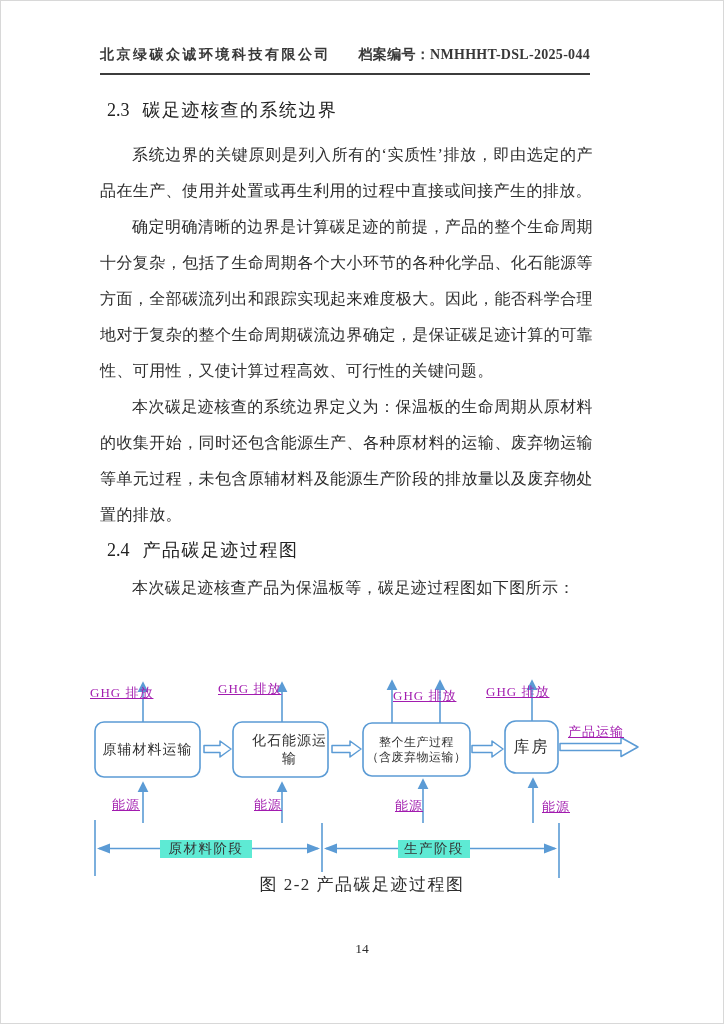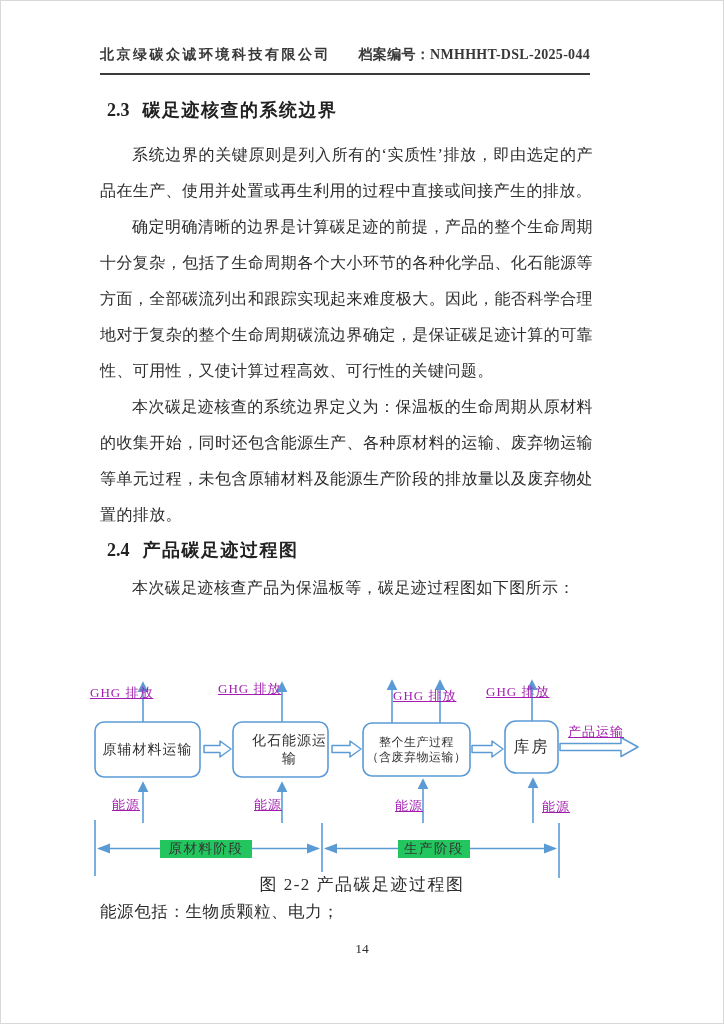--- a/index.html
+++ b/index.html
@@ -19,21 +19,21 @@
     border-bottom:2px solid #3c3c3c;padding-bottom:9px;
     font-size:14px;font-weight:600;color:#383838;
   }
   .doc-header .company{letter-spacing:2.5px;}
   .doc-header .docnum{letter-spacing:0.3px;}
   
   .body-text{
     position:absolute;top:98px;left:100px;width:493px;
   }
   .sec-heading{
-    font-size:18px;font-weight:bold;line-height:24px;
+    font-size:18px;font-weight:normal;line-height:24px;
     padding-left:7px;letter-spacing:1.5px;color:#222;
     margin:0 0 15px 0;
   }
   .sec-heading .sec-num{letter-spacing:0;margin-right:13px;}
   .sec-heading-2{margin:5px 0 8px 0;}
   .para{
     margin:0;font-size:16px;line-height:36px;letter-spacing:0.4px;
     text-align:justify;text-justify:inter-character;
     text-indent:2em;color:#2d2d2d;
   }
@@ -45,21 +45,21 @@
   .ln{stroke:var(--line,#5b9bd5);stroke-width:1.6;fill:none;}
   .hd{fill:var(--line,#5b9bd5);stroke:none;}
   .hollow{fill:#ffffff;stroke:var(--line,#5b9bd5);stroke-width:1.5;stroke-linejoin:round;}
   .bx{fill:#ffffff;stroke:var(--line,#5b9bd5);stroke-width:1.6;}
   .dlabel{position:absolute;font-size:13px;color:#a21caf;white-space:nowrap;letter-spacing:1px;text-decoration:underline;}
   .boxlabel{
     position:absolute;display:flex;align-items:center;justify-content:center;
     text-align:center;color:#333;line-height:1.25;letter-spacing:1px;
   }
   .stage{
-    position:absolute;background:#22c55e;text-align:center;
+    position:absolute;background:#5eead4;text-align:center;
     font-size:13.5px;color:#333;letter-spacing:1.5px;white-space:nowrap;
   }
   .fig-caption{
     position:absolute;top:205px;left:0;width:100%;text-align:center;
     font-size:17px;color:#2d2d2d;letter-spacing:1.5px;
   }
   .energy-note{
     position:absolute;top:233px;left:100px;
     font-size:16.5px;color:#2d2d2d;letter-spacing:0.6px;
   }
@@ -162,18 +162,17 @@
     <div class="dlabel" style="left:254px;top:128px;">能源</div>
     <div class="dlabel" style="left:395px;top:129px;">能源</div>
     <div class="dlabel" style="left:542px;top:130px;">能源</div>
 
     <div class="dlabel" style="left:568px;top:55px;">产品运输</div>
 
     <div class="stage" style="left:160px;top:172px;width:92px;">原材料阶段</div>
     <div class="stage" style="left:398px;top:172px;width:72px;">生产阶段</div>
 
     <div class="fig-caption">图 2-2 产品碳足迹过程图</div>
-    <div class="energy-note">能源包括：生物质颗粒、电力；</div>
   </div>
 
   <div class="page-number">14</div>
 
 </div>
 
 </body></html>

